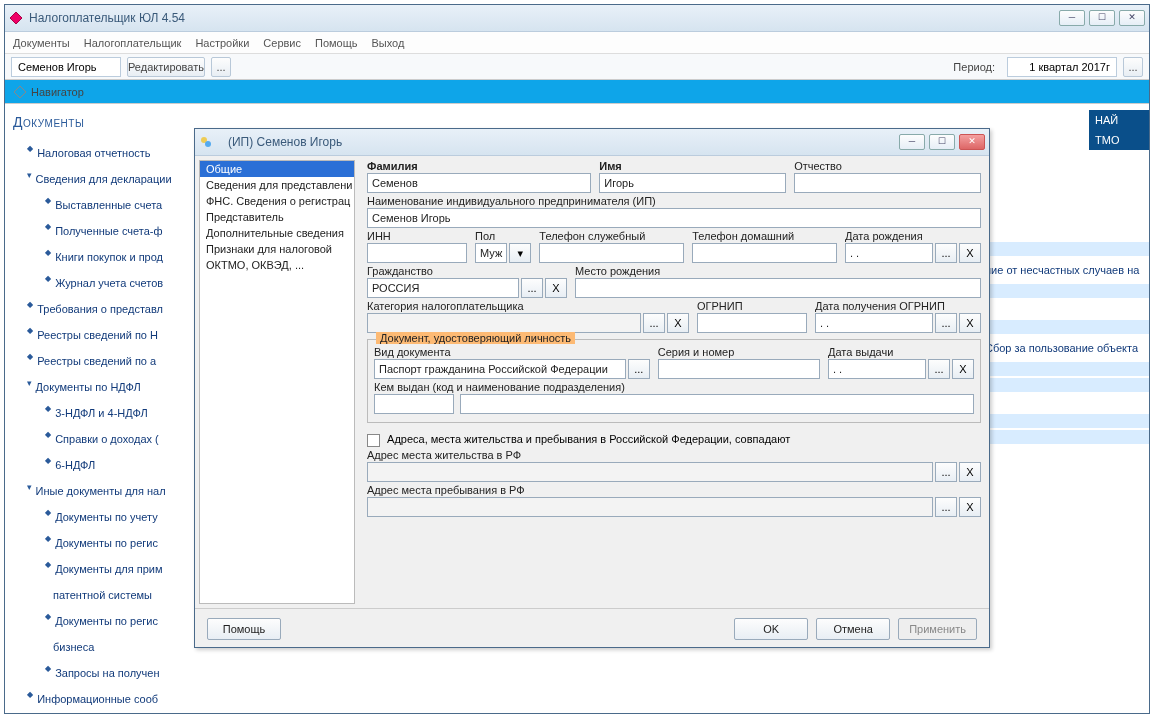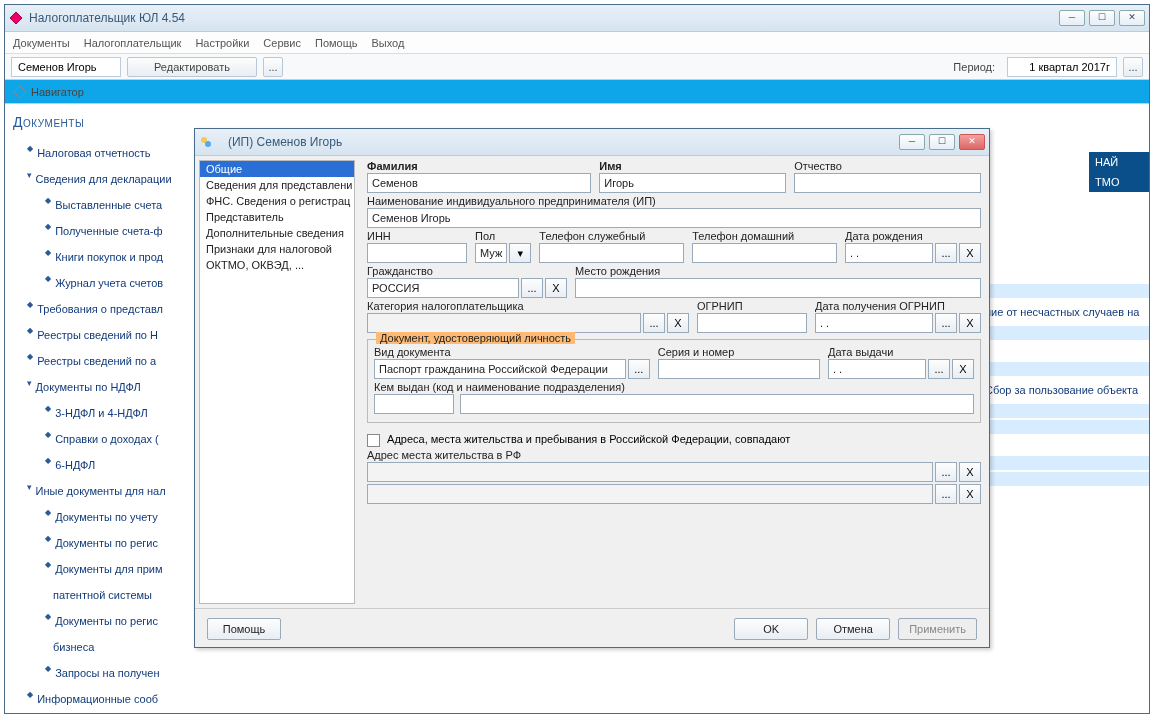--- a/index.html
+++ b/index.html
@@ -7,40 +7,40 @@
 .outer-win{position:absolute;left:4px;top:4px;width:1146px;height:710px;border:1px solid #4a6a8a;background:#fff;}
 .titlebar{height:24px;background:linear-gradient(#e8f0f8,#d6e4f0);border-bottom:1px solid #bcd;display:flex;align-items:center;padding:13px 4px;color:#3a5a7a;}
 .titlebar .t-icon{width:14px;height:14px;margin-right:6px;}
 .titlebar .title{flex:1;font-size:12px;}
 .win-ctrls{display:flex;gap:4px;}
 .win-btn{width:26px;height:16px;border:1px solid #8aa;border-radius:2px;background:linear-gradient(#fdfdfd,#e6eef6);font-size:9px;line-height:12px;text-align:center;color:#446;}
 .win-btn.close{background:linear-gradient(#f4a0a0,#d66);color:#fff;border-color:#c55;}
 .menubar{height:22px;background:#fdfdfd;border-bottom:1px solid #ddd;display:flex;align-items:center;padding:0 8px;gap:14px;color:#555;}
 .toolbar{height:26px;background:#f7f9fb;border-bottom:1px solid #ccc;display:flex;align-items:center;padding:0 6px;gap:6px;}
 .toolbar .name-box{border:1px solid #bcd;background:#fff;height:20px;padding:0 6px;line-height:18px;min-width:110px;}
-.tb-btn{height:20px;border:1px solid #b8c8d8;background:linear-gradient(#fdfdfd,#e8eef4);padding:0 26px;line-height:18px;border-radius:2px;color:#444;}
+.tb-btn{height:20px;border:1px solid #b8c8d8;background:linear-gradient(#fdfdfd,#e8eef4);padding:0 0;line-height:18px;border-radius:2px;color:#444;}
 .tb-sq{width:20px;text-align:center;padding:0;}
 .toolbar .spacer{flex:1;}
 .toolbar .period-lbl{color:#444;margin-right:6px;}
 .toolbar .period-val{border:1px solid #bcd;background:#fff;height:20px;padding:0 6px;line-height:18px;min-width:110px;text-align:right;}
 .navrow{height:24px;border-bottom:1px solid #ccc;display:flex;align-items:center;padding:0 8px;color:#444;background:#0ea5e9;}
 .navrow .nicon{width:14px;height:14px;margin-right:4px;}
 .content{position:relative;height:calc(100% - 96px);}
 .sidebar{position:absolute;left:8px;top:10px;width:230px;}
 .sidehead{color:#2a5a9a;font-size:14px;font-variant:small-caps;letter-spacing:.5px;margin-bottom:6px;}
 .tree{line-height:18px;color:#114;}
 .tree .row{display:flex;align-items:center;white-space:nowrap;}
 .tree .ind1{padding-left:14px;}
 .tree .ind2{padding-left:32px;}
 .tree .bul{color:#2a5a9a;margin-right:4px;font-size:8px;}
 .tree .arr{color:#2a5a9a;margin-right:4px;font-size:9px;}
 .tree .link{color:#113a7a;margin-top:8px;}
 .tree .icon{width:12px;height:12px;margin-right:4px;}
 .rightstrip{position:absolute;right:0;top:6px;width:164px;}
-.rightbox{background:#0a4f8a;color:#fff;padding:4px 6px;font-size:11px;margin-left:auto;width:60px;text-align:left;margin-top:42px;}
+.rightbox{background:#0a4f8a;color:#fff;padding:4px 6px;font-size:11px;margin-left:auto;width:60px;text-align:left;}
 .rightlink{color:#113a7a;margin:8px 0;white-space:nowrap;overflow:hidden;text-overflow:ellipsis;}
 .bluerow{background:#d8ecff;height:14px;margin:2px 0;}
 
 .modal{position:absolute;left:194px;top:128px;width:796px;height:520px;border:1px solid #4a6a8a;background:#f0f0f0;box-shadow:2px 2px 4px rgba(0,0,0,.2);}
 .modal .titlebar{background:linear-gradient(#e8f0f8,#d6e4f0);gap:9px;}
 .modal-body{display:flex;height:452px;}
 .mnav{width:156px;border:1px solid #bbb;background:#fff;margin:4px;overflow:hidden;}
 .mnav .item{padding:2px 6px;white-space:nowrap;color:#222;}
 .mnav .item.sel{background:#2a6fd6;color:#fff;}
 .mform{flex:1;padding:4px 8px;overflow:hidden;}
@@ -382,20 +382,21 @@
       </div>
       <div class="fcol" style="margin-top:2px">
         <span class="flabel">Адрес места жительства в РФ</span>
         <div style="display:flex">
           <div class="finput ro" style="flex:1"></div>
           <div class="sbtn">...</div>
           <div class="sbtn">X</div>
         </div>
       </div>
       <div class="fcol" style="margin-top:2px">
+        <span class="flabel">Адрес места пребывания в РФ</span>
         <div style="display:flex">
           <div class="finput ro" style="flex:1"></div>
           <div class="sbtn">...</div>
           <div class="sbtn">X</div>
         </div>
       </div>
     </div>
   </div>
 
   <div class="mfoot">

